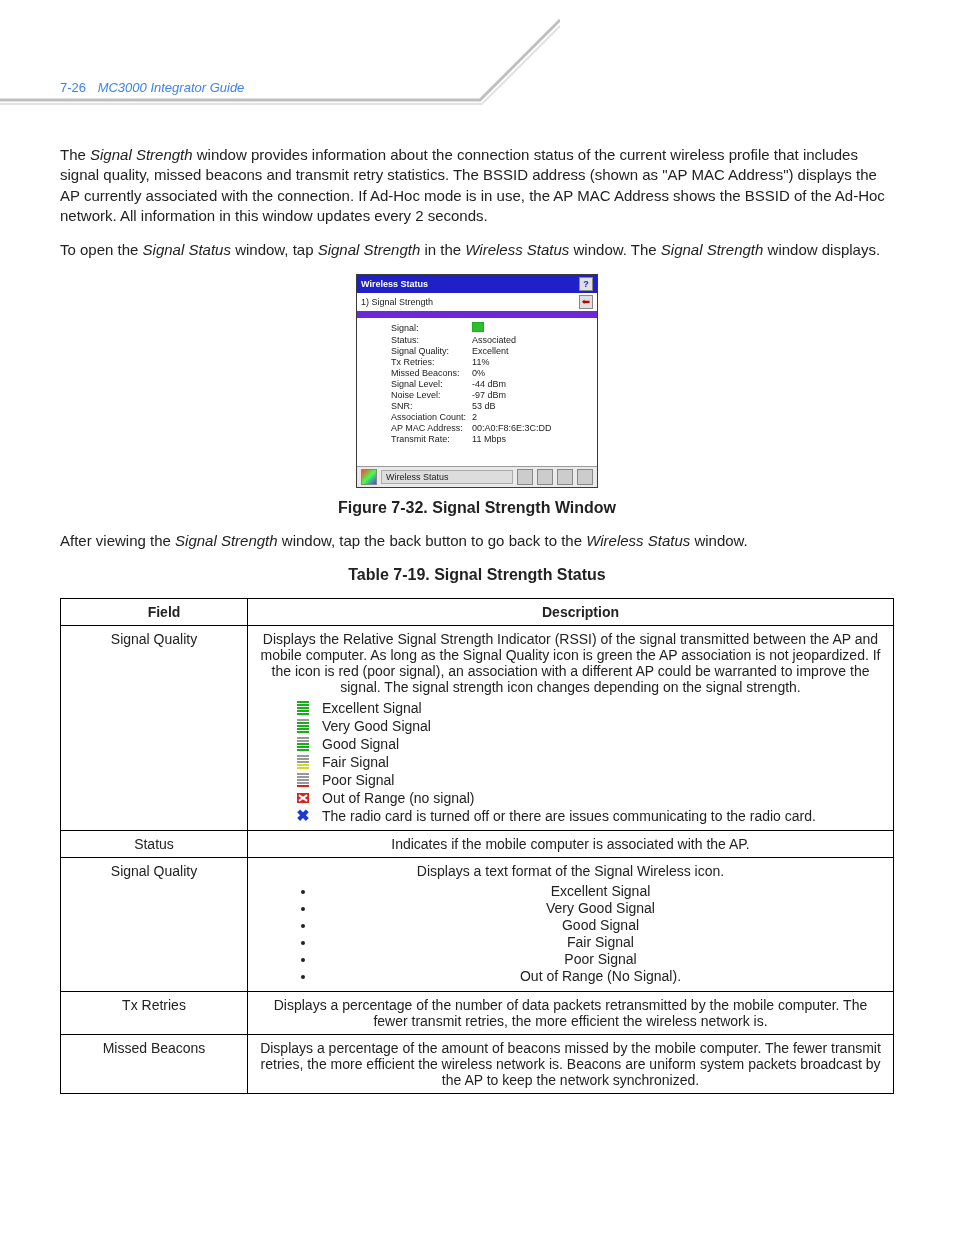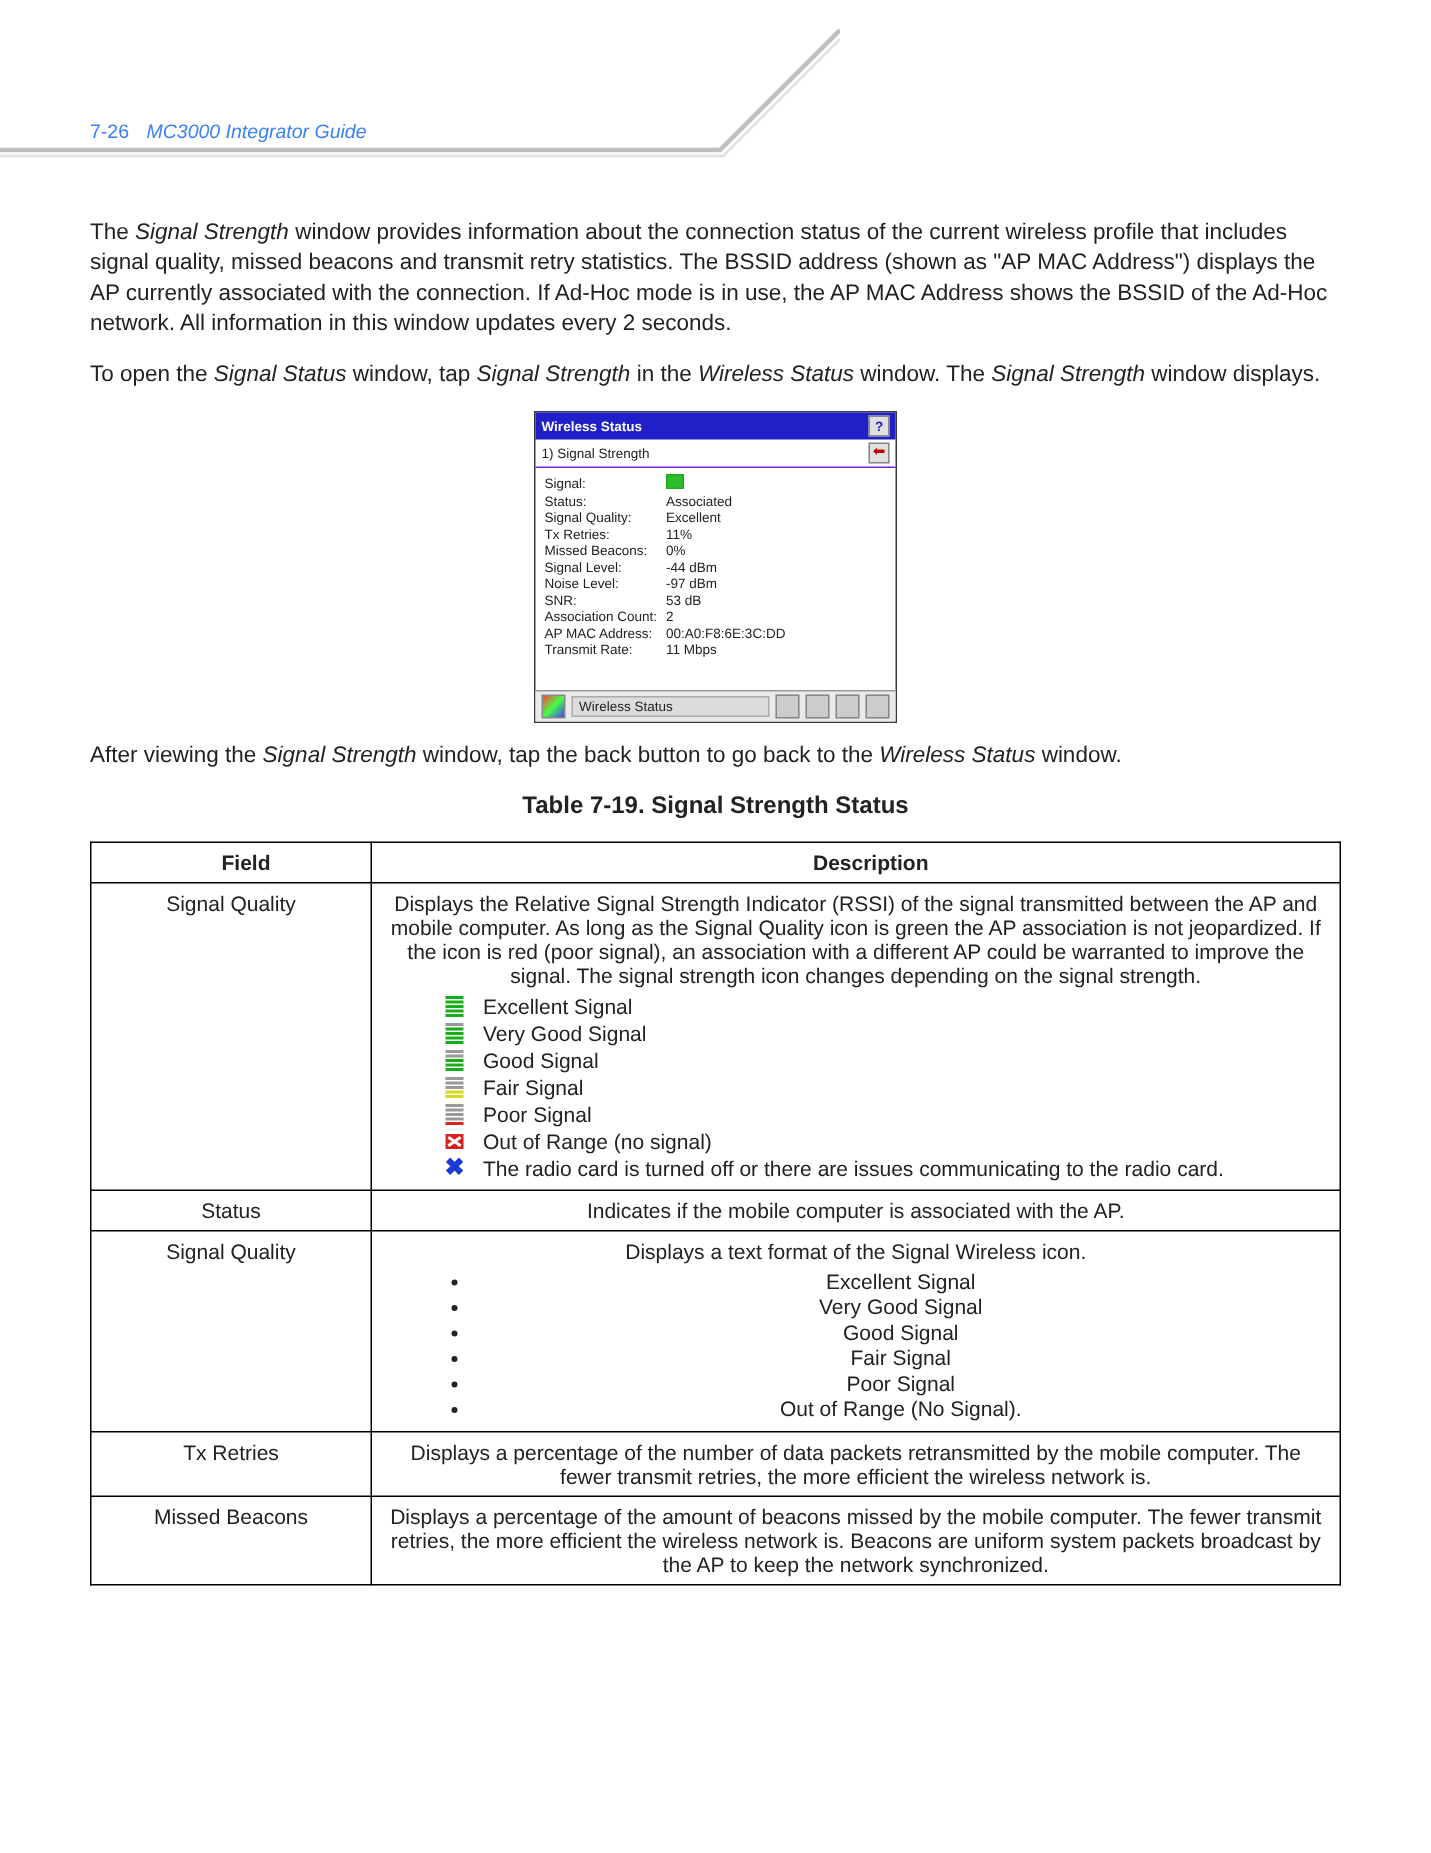--- a/index.html
+++ b/index.html
@@ -73,40 +73,41 @@
     color: #2020c8;
     width: 12px; height: 12px;
     display: inline-flex;
     align-items: center;
     justify-content: center;
     font-weight: bold;
     border: 1px solid #888;
     font-size: 9px;
   }
   .mw-sub {
-    border-bottom: 1px solid #6d28d9;
+    border-bottom: 7px solid #6d28d9;
     padding: 2px 4px;
     display: flex;
     justify-content: space-between;
     align-items: center;
   }
   .mw-back {
     background: #e0e0e0;
     border: 1px solid #888;
     width: 12px; height: 12px;
     display: inline-flex;
     align-items: center;
     justify-content: center;
     color: #c00000;
     font-size: 10px;
     line-height: 1;
   }
   .mw-body {
     padding: 4px 6px;
     min-height: 140px;
+    margin-left: 28px;
   }
   .mw-body table { border-collapse: collapse; }
   .mw-body td { padding: 0 6px 1px 0; white-space: nowrap; }
   .mw-sigbox {
     display: inline-block;
     width: 10px; height: 8px;
     background: #2bbf2b;
     border: 1px solid #2a2;
   }
   .mw-task {
@@ -306,20 +307,21 @@
         <span class="start"></span>
         <span class="label">Wireless Status</span>
         <span class="ticon"></span>
         <span class="ticon"></span>
         <span class="ticon"></span>
         <span class="ticon"></span>
       </div>
     </div>
   </div>
 
+  <div class="fig-cap">Figure 7-32.  Signal Strength Window</div>
 
   <p class="body">
     <span>After viewing the </span><span class="it">Signal Strength</span><span> window, tap the back button to go back to the </span><span class="it">Wireless Status</span><span> window.</span>
   </p>
 
   <div class="tbl-cap">Table 7-19. Signal Strength Status</div>
 
   <table class="data">
     <thead>
       <tr>

